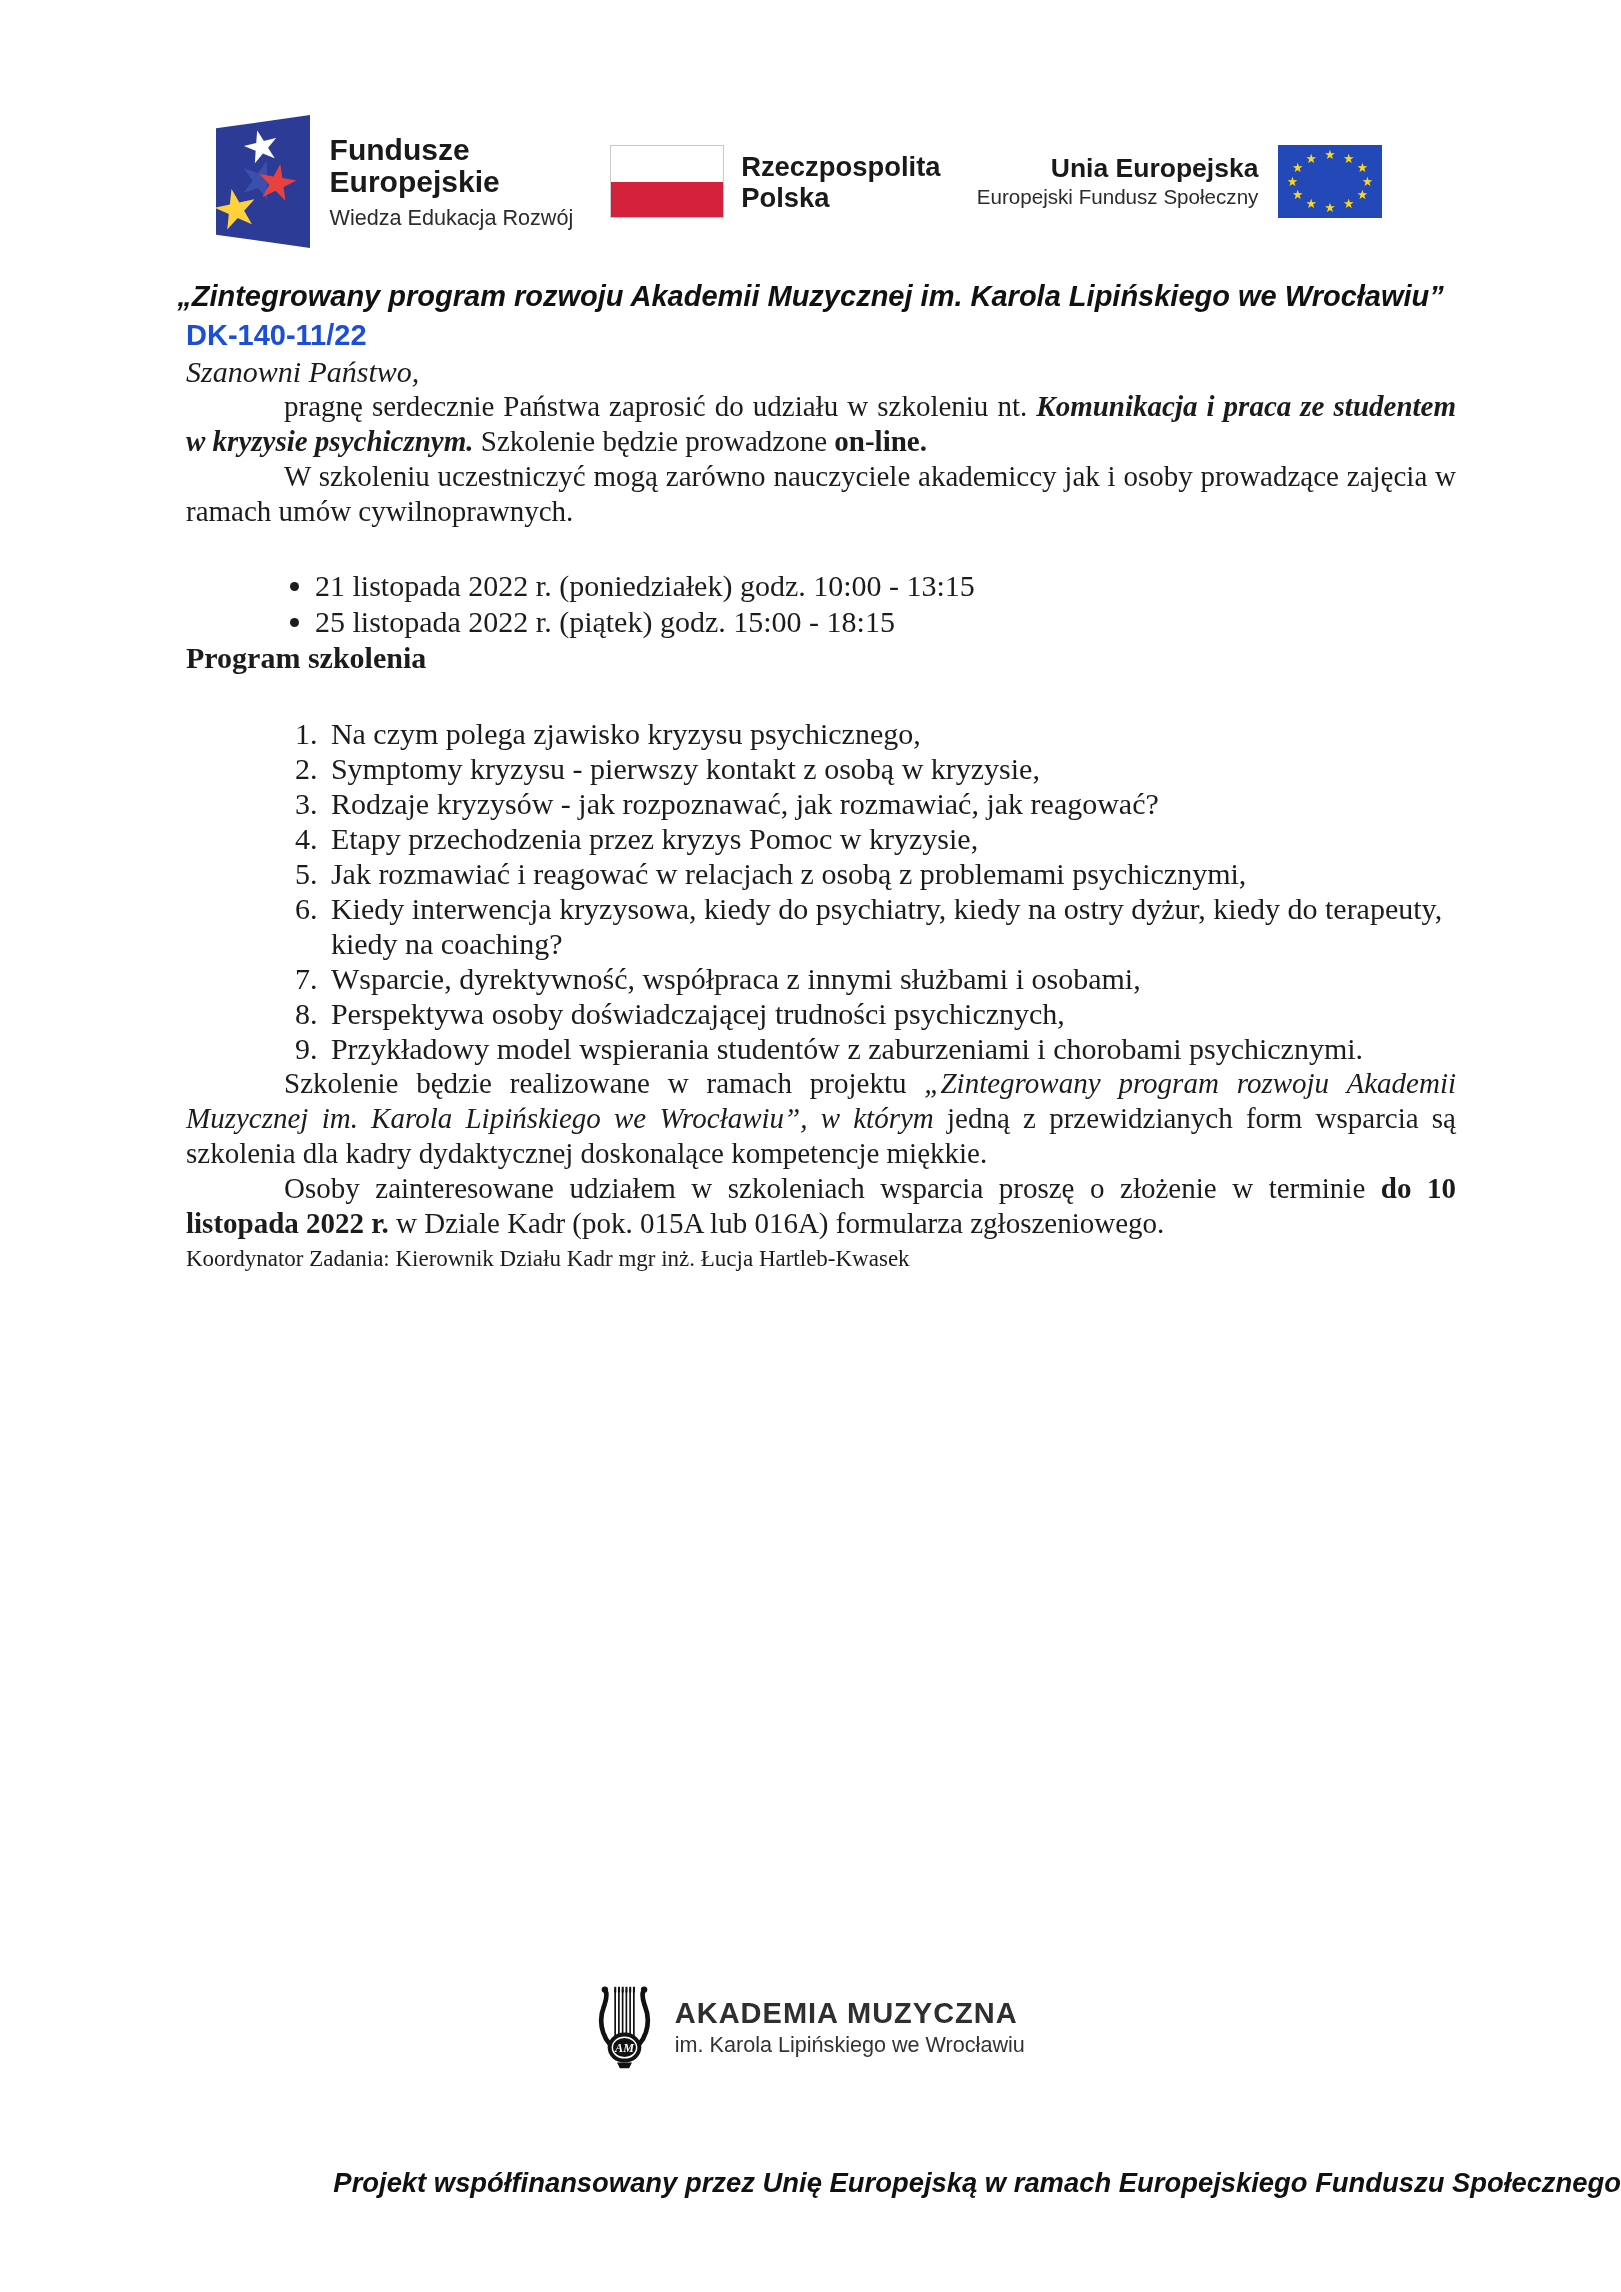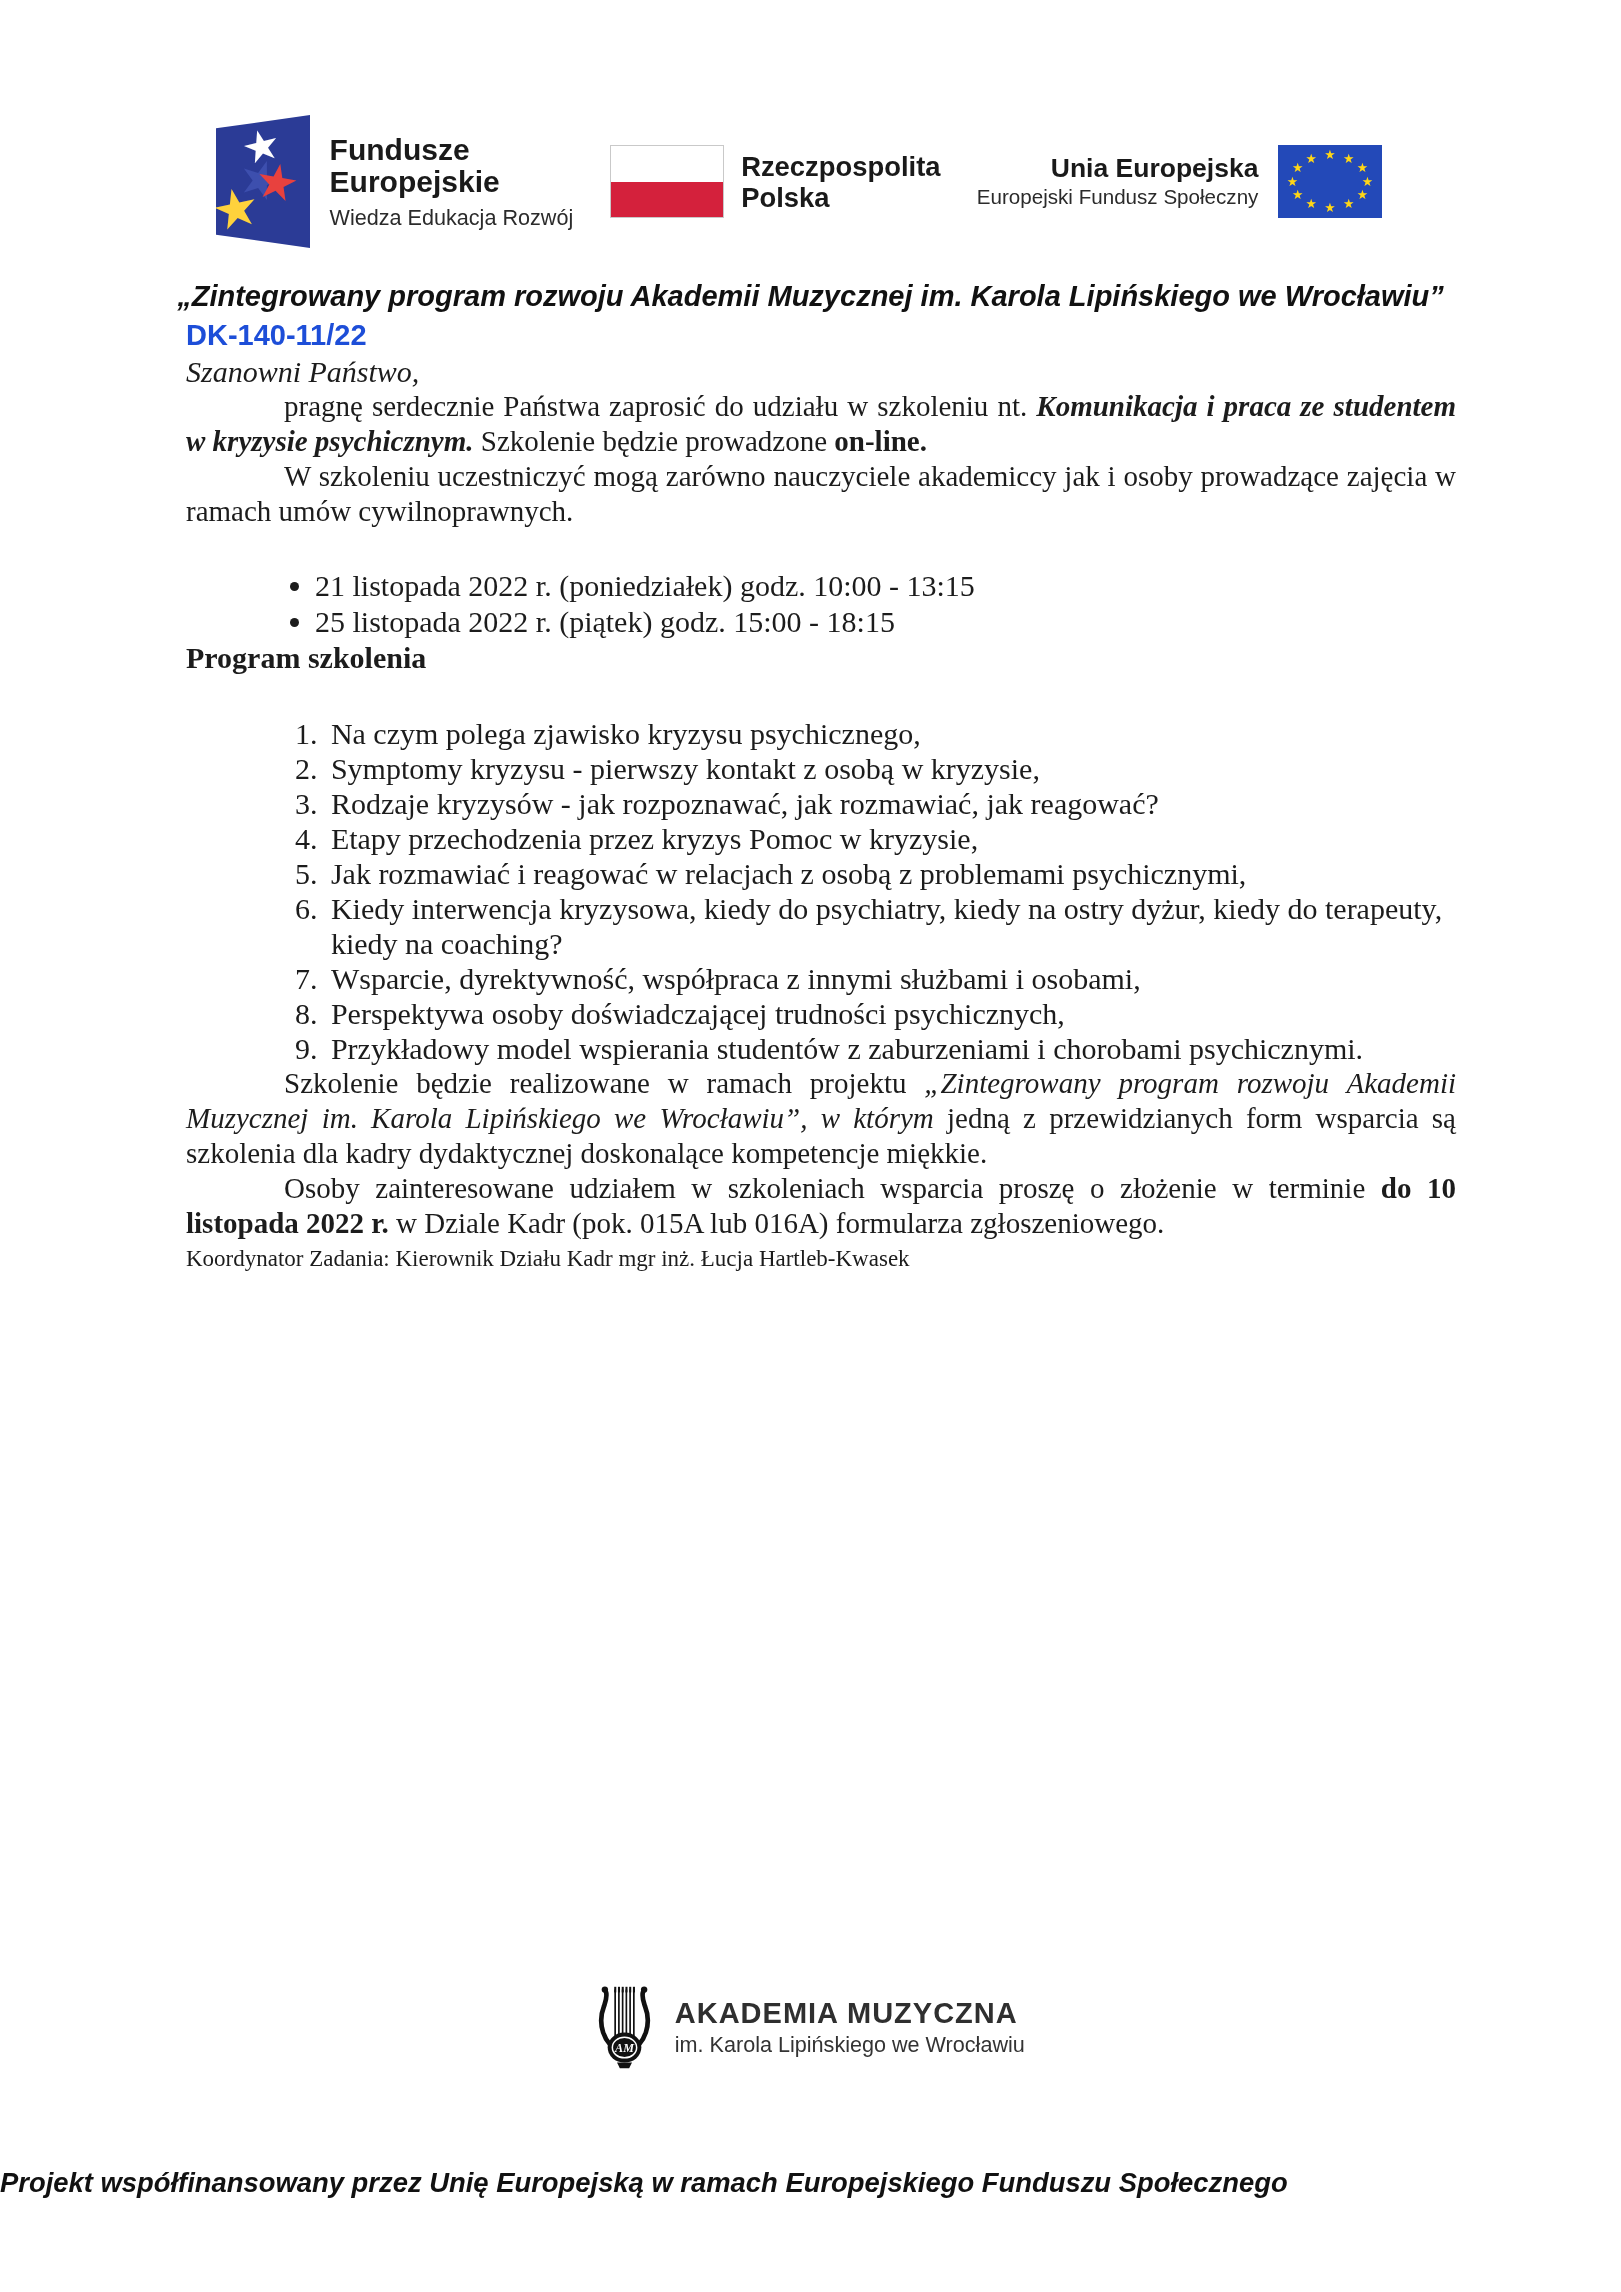--- a/index.html
+++ b/index.html
@@ -88,21 +88,21 @@
   .am-logo{
     position:absolute;left:0;top:1984px;width:1621px;
     display:flex;justify-content:center;align-items:center;
   }
   .lyre{flex:0 0 auto;margin-right:21.6px;}
   .am-text{font-family:"Liberation Sans","DejaVu Sans",sans-serif;color:#2f2f2f;}
   .am-line1{font-size:29px;line-height:33px;font-weight:600;letter-spacing:1px;}
   .am-line2{font-size:21.6px;line-height:25.5px;margin-top:2px;color:#333;}
   .funding-note{
     position:absolute;left:0;top:2139px;width:1621px;
-    text-align:left;font-weight:bold;font-style:italic;
+    text-align:right;font-weight:bold;font-style:italic;
     font-size:27.4px;line-height:33px;color:#111;
   }
 </style>
 </head>
 <body>
 
 <div class="page">
 
   <header class="logos">
     <div class="logo-group">

